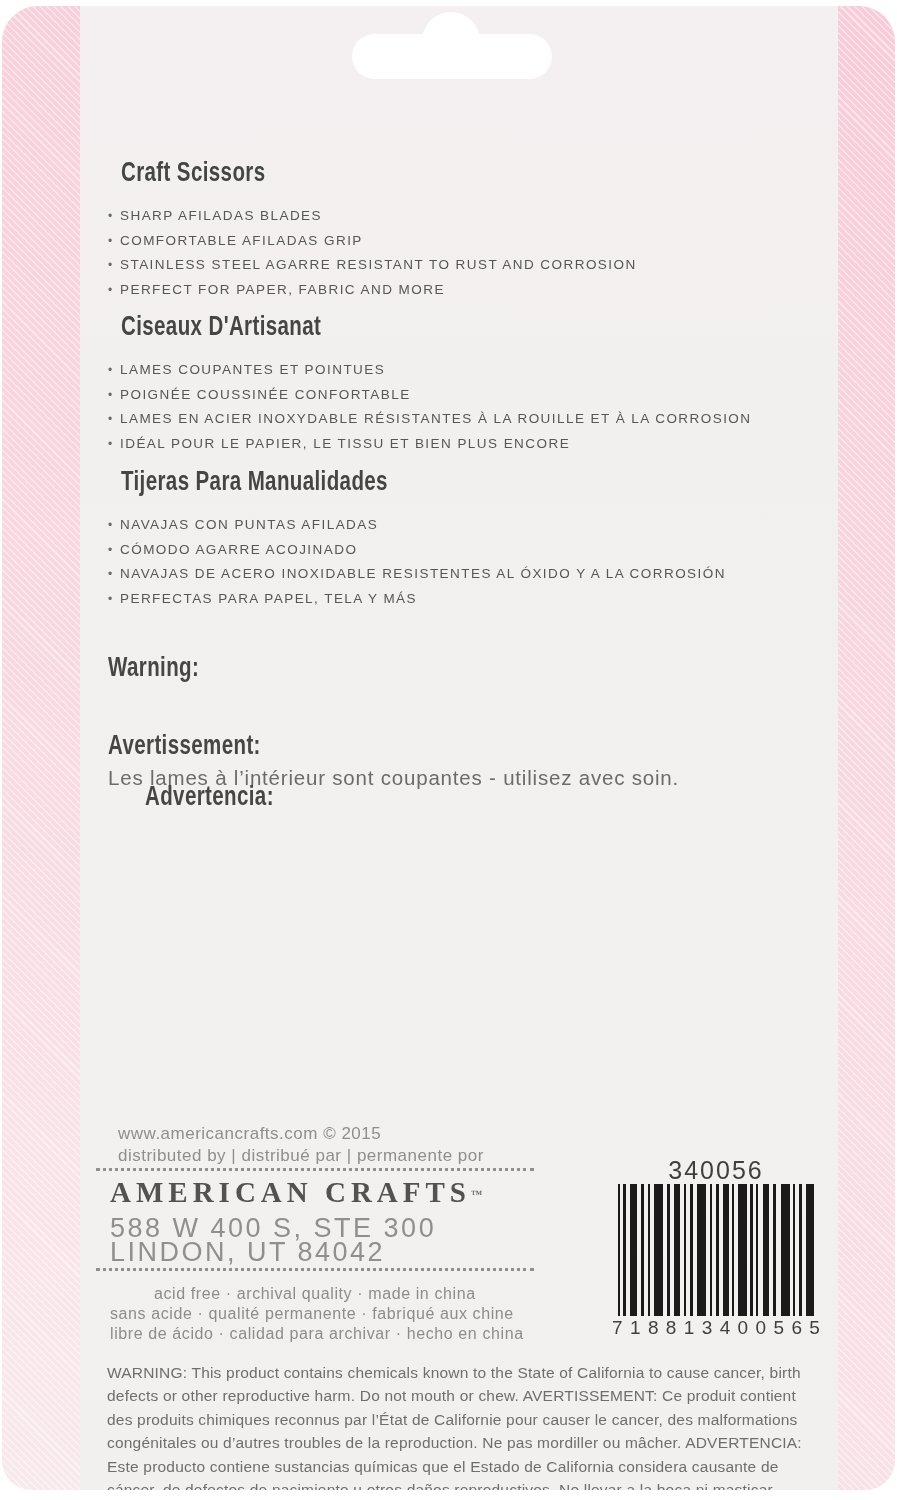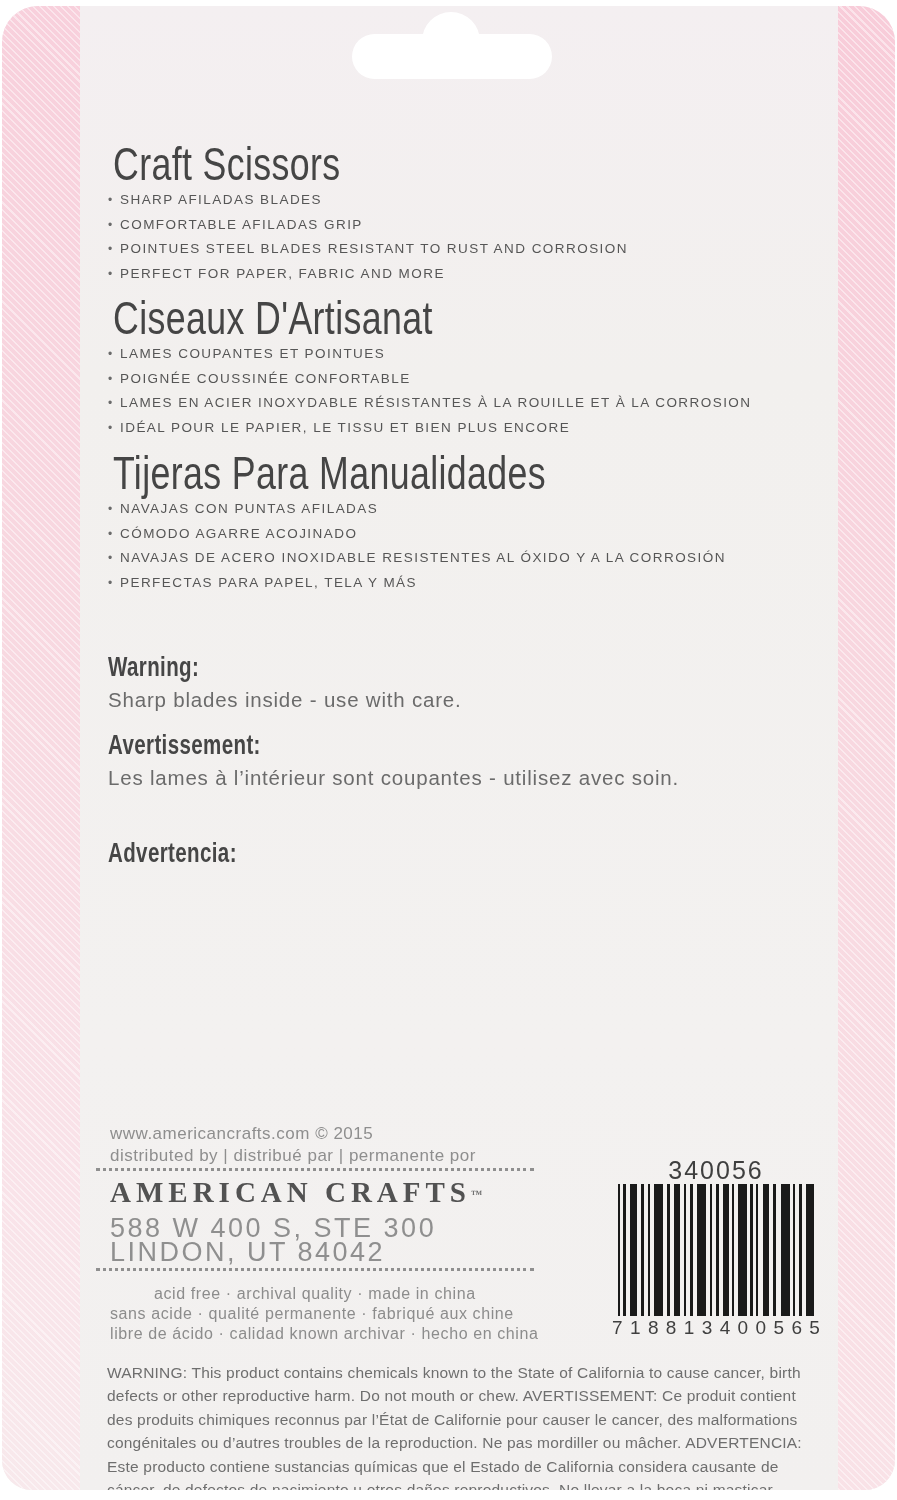--- a/index.html
+++ b/index.html
@@ -28,34 +28,34 @@
   .pink-band::after{
     content:"";position:absolute;inset:0;
     background:repeating-linear-gradient(45deg,rgba(255,255,255,.45) 0 1.5px,rgba(255,255,255,0) 1.5px 5px);
   }
   .hang-slot{position:absolute;left:350px;top:28px;width:200px;height:45px;background:#ffffff;border-radius:23px;}
   .hang-bump{position:absolute;left:420px;top:6px;width:58px;height:58px;background:#ffffff;border-radius:50%;}
 
   .abs{position:absolute;}
   section.features{left:106px;}
   h2.pkg-head{
-    margin:5px;font-size:47px;font-weight:normal;color:#454545;line-height:38px;white-space:nowrap;
+    margin:13px;font-size:27px;font-weight:bold;color:#454545;line-height:38px;white-space:nowrap;
   }
   .cond{display:inline-block;transform:scaleX(0.76);transform-origin:0 50%;letter-spacing:0.5px;}
   ul.feat{list-style:none;margin:4px 0 0 0;padding:0;}
   ul.feat li{
     display:flex;align-items:center;line-height:24.6px;
     font-size:13.5px;letter-spacing:1.45px;color:#565656;white-space:nowrap;
   }
   ul.feat .dot{width:12px;font-size:12px;color:#6a6a6a;flex:none;}
   .warn-block{left:106px;}
   .warn-block h2{margin:0;font-size:27px;font-weight:bold;color:#464646;line-height:34px;}
   .warn-block p{margin:4px 0 0 0;font-size:20.5px;color:#6b6b6b;letter-spacing:0.8px;line-height:24px;white-space:nowrap;}
 
-  .foot-small{left:108px;font-size:17px;color:#8e8e8e;letter-spacing:0.5px;line-height:20px;white-space:nowrap;}
+  .foot-small{left:116px;font-size:17px;color:#8e8e8e;letter-spacing:0.5px;line-height:20px;white-space:nowrap;}
   .dotline{left:94px;width:438px;border-top:3px dotted #8f8f8f;height:0;}
   .brand{
     left:108px;font-family:"Liberation Serif", serif;font-weight:bold;
     font-size:29px;letter-spacing:5px;color:#525252;line-height:32px;white-space:nowrap;
   }
   .brand sup{font-size:11px;letter-spacing:0;vertical-align:top;position:relative;top:2px;color:#6a6a6a;}
   .addr{left:108px;font-size:27px;color:#8f8f8f;letter-spacing:2.5px;line-height:30px;white-space:nowrap;}
   .quality{left:108px;font-size:16px;color:#8c8c8c;letter-spacing:0.6px;line-height:20px;white-space:nowrap;}
   .bc-number{left:616px;width:196px;text-align:center;font-size:25px;letter-spacing:2px;color:#3f3f3f;line-height:28px;}
   .bc-bars{left:616px;top:1178px;width:196px;height:132px;}
@@ -83,21 +83,21 @@
       <li>
           <span class="dot">•</span>
           <span>SHARP AFILADAS BLADES</span>
         </li>
       <li>
           <span class="dot">•</span>
           <span>COMFORTABLE AFILADAS GRIP</span>
         </li>
       <li>
           <span class="dot">•</span>
-          <span>POINTUES STEEL BLADES RESISTANT TO RUST AND CORROSION</span>
+          <span>STAINLESS STEEL AGARRE RESISTANT TO RUST AND CORROSION</span>
         </li>
       <li>
           <span class="dot">•</span>
           <span>PERFECT FOR PAPER, FABRIC AND MORE</span>
         </li>
     </ul>
   </section>
 
   <section class="abs features" style="top:288px;">
     <h2 class="pkg-head"><span class="cond">Ciseaux D'Artisanat</span></h2>
@@ -138,40 +138,39 @@
         </li>
       <li>
           <span class="dot">•</span>
           <span>PERFECTAS PARA PAPEL, TELA Y MÁS</span>
         </li>
     </ul>
   </section>
 
   <div class="abs warn-block" style="top:644px;">
     <h2><span class="cond">Warning:</span></h2>
-    <p>Sharp blades inside - use with care.</p>
   </div>
   <div class="abs warn-block" style="top:722px;">
     <h2><span class="cond">Avertissement:</span></h2>
     <p>Les lames à l’intérieur sont coupantes - utilisez avec soin.</p>
   </div>
-  <div class="abs warn-block" style="top:830px;">
+  <div class="abs warn-block" style="top:773px;margin-left:37px;">
     <h2><span class="cond">Advertencia:</span></h2>
   </div>
 
   <div class="abs foot-small" style="top:1118px;">www.americancrafts.com © 2015</div>
   <div class="abs foot-small" style="top:1140px;">distributed by | distribué par | permanente por</div>
   <div class="abs dotline" style="top:1162px;"></div>
   <div class="abs brand" style="top:1170px;"><span>AMERICAN CRAFTS</span><sup>™</sup></div>
   <div class="abs addr" style="top:1207px;">588 W 400 S, STE 300</div>
   <div class="abs addr" style="top:1231px;">LINDON, UT 84042</div>
   <div class="abs dotline" style="top:1262px;"></div>
   <div class="abs quality" style="top:1278px;margin-left:44px;">acid free · archival quality · made in china</div>
   <div class="abs quality" style="top:1298px;">sans acide · qualité permanente · fabriqué aux chine</div>
-  <div class="abs quality" style="top:1318px;">libre de ácido · calidad known archivar · hecho en china</div>
+  <div class="abs quality" style="top:1318px;">libre de ácido · calidad para archivar · hecho en china</div>
 
   <div class="abs bc-number" style="top:1150px;">340056</div>
   <svg class="abs bc-bars" viewBox="0 0 196 132" preserveAspectRatio="none">
     <g fill="#1a1a1a">
       <rect x="0" y="0" width="2" height="132"></rect>
         <rect x="5" y="0" width="3" height="132"></rect>
       <rect x="12" y="0" width="7" height="132"></rect>
         <rect x="23" y="0" width="3" height="132"></rect>
       <rect x="30" y="0" width="2" height="132"></rect>
         <rect x="36" y="0" width="9" height="132"></rect>

